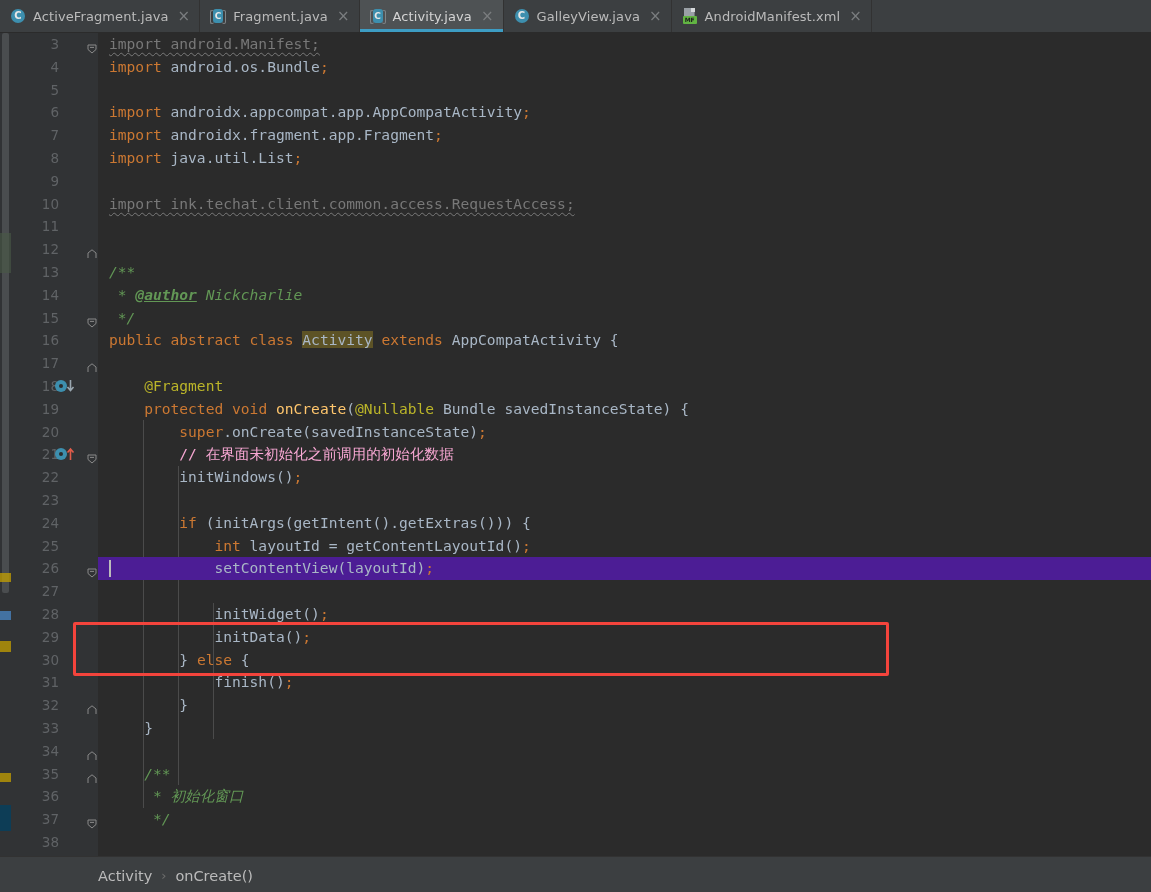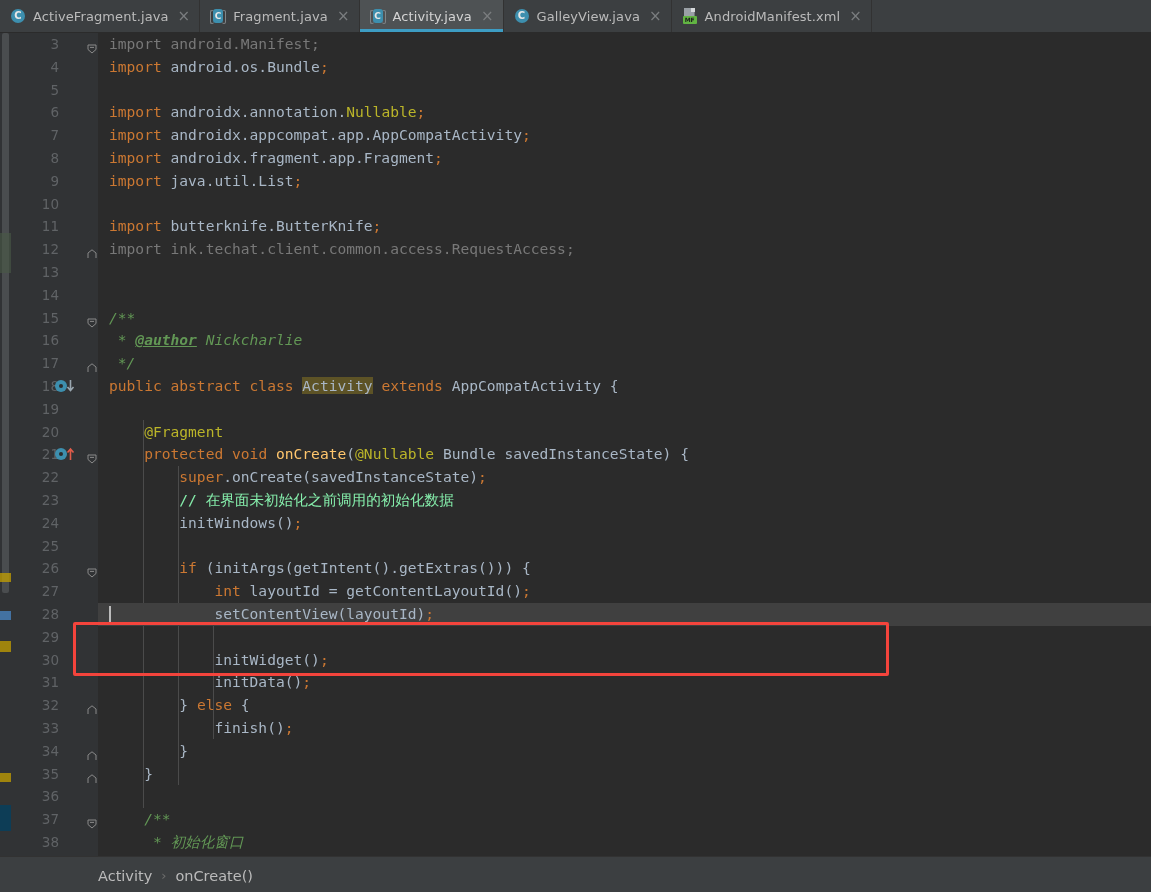--- a/index.html
+++ b/index.html
@@ -202,42 +202,43 @@
     height: 22.8px;
     position: relative;
     white-space: pre;
     font-family: "DejaVu Sans Mono", monospace;
     font-size: 14.6px;
     line-height: 22.8px;
     color: #a9b7c6;
     padding-left: 11px;
   }
   .codeline.caretline {
-    background: #404040;
+    background: #4c1d95;
   }
   
   .iguide {
     position: absolute;
     top: 0; bottom: 0;
     width: 1px;
     background: #4b4b4b;
   }
 
   
   .kw   { color: #cc7832; }
-  .cmt  { color: #86efac; }
+  .cmt  { color: #f9a8d4; }
   .doc  { color: #629755; font-style: italic; }
   .tag  { color: #629755; font-style: italic; font-weight: bold; text-decoration: underline; }
   .anno { color: #bbb529; }
   .fn   { color: #ffc66d; }
   .txt  { color: #a9b7c6; }
   .dim  { color: #787878; }
   .sem  { color: #cc7832; }
   .hl   { background: #5d5326; }
   .wavy {
+    text-decoration: underline;
     text-decoration-style: wavy;
     text-decoration-color: #7a7a7a;
     text-decoration-thickness: 1px;
     text-underline-offset: 3px;
   }
 
   
   .caret {
     position: absolute;
     left: 11px;
@@ -496,26 +497,24 @@
         </svg></span>
     </div>
 
   <div class="code-area" id="codearea">
     <div class="iguide" style="left:45px;top:387px;height:388px;"></div>
     <div class="iguide" style="left:80px;top:433px;height:319px;"></div>
     <div class="iguide" style="left:115px;top:570px;height:136px;"></div>
   <div class="codeline"><span class="dim wavy">import android.Manifest;</span></div>
       <div class="codeline"><span class="kw">import</span><span class="txt"> android.os.Bundle</span><span class="sem">;</span></div>
       <div class="codeline"></div>
-      <div class="codeline"><span class="kw">import</span><span class="txt"> androidx.annotation.</span><span class="anno">Nullable</span><span class="sem">;</span></div>
       <div class="codeline"><span class="kw">import</span><span class="txt"> androidx.appcompat.app.AppCompatActivity</span><span class="sem">;</span></div>
       <div class="codeline"><span class="kw">import</span><span class="txt"> androidx.fragment.app.Fragment</span><span class="sem">;</span></div>
       <div class="codeline"><span class="kw">import</span><span class="txt"> java.util.List</span><span class="sem">;</span></div>
       <div class="codeline"></div>
-      <div class="codeline"><span class="kw">import</span><span class="txt"> butterknife.ButterKnife</span><span class="sem">;</span></div>
       <div class="codeline"><span class="dim wavy">import ink.techat.client.common.access.RequestAccess;</span></div>
       <div class="codeline"></div>
       <div class="codeline"></div>
       <div class="codeline"><span class="doc">/**</span></div>
       <div class="codeline"><span class="doc"> * </span><span class="tag">@author</span><span class="doc"> Nickcharlie</span></div>
       <div class="codeline"><span class="doc"> */</span></div>
       <div class="codeline"><span class="kw">public abstract class</span><span class="txt"> </span><span class="txt hl">Activity</span><span class="txt"> </span><span class="kw">extends</span><span class="txt"> AppCompatActivity {</span></div>
       <div class="codeline"></div>
       <div class="codeline"><span class="txt">    </span><span class="anno">@Fragment</span></div>
       <div class="codeline"><span class="txt">    </span><span class="kw">protected void</span><span class="txt"> </span><span class="fn">onCreate</span><span class="txt">(</span><span class="anno">@Nullable</span><span class="txt"> Bundle savedInstanceState) {</span></div>

